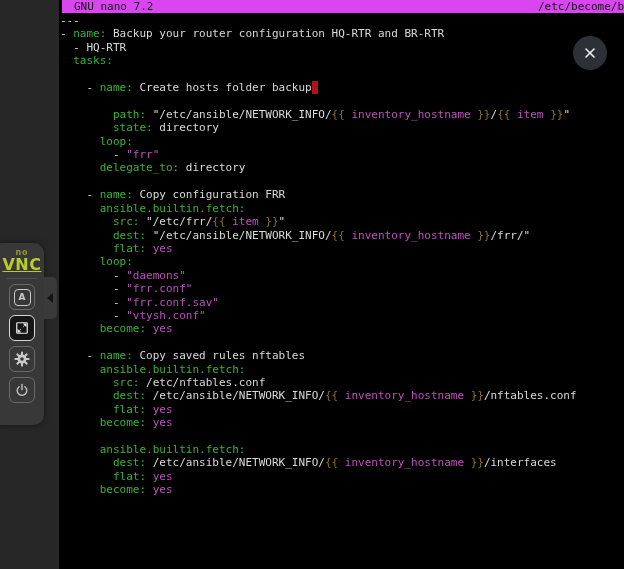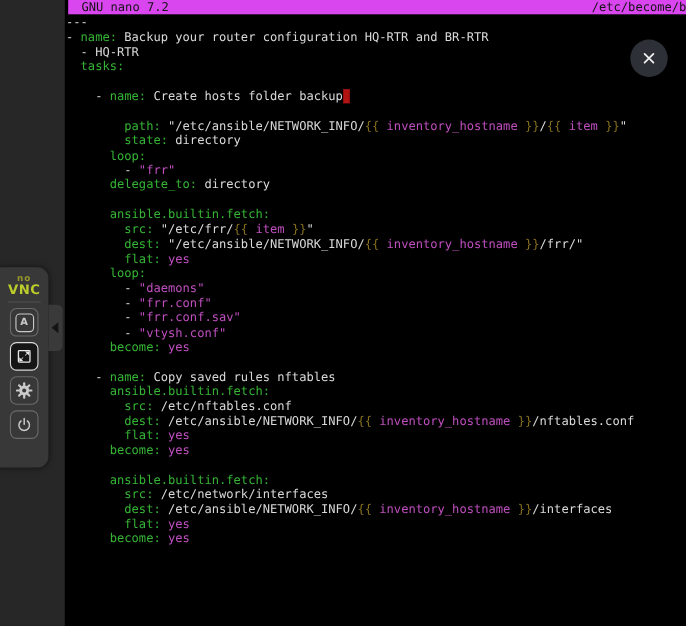--- a/index.html
+++ b/index.html
@@ -10,21 +10,21 @@
   
   .backdrop{position:absolute;left:0;top:0;width:59px;height:569px;background:#272727;}
   .vnc-panel{
     position:absolute;left:-8px;top:243px;width:52px;height:182px;
     background:#383838;border-radius:10px;box-shadow:0 0 6px rgba(0,0,0,.5);
     padding-left:8px;box-sizing:border-box;
   }
   .vnc-logo{width:44px;text-align:center;margin-top:6px;line-height:1;
     font-family:"DejaVu Sans",sans-serif;font-weight:bold;}
   .vnc-logo .top{display:block;font-size:8px;color:#97972b;letter-spacing:1px;}
-  .vnc-logo .bottom{display:block;font-size:12px;color:#bccc2a;letter-spacing:.5px;}
+  .vnc-logo .bottom{display:block;font-size:16px;color:#bccc2a;letter-spacing:.5px;text-decoration:underline;}
   .vnc-sep{width:30px;margin:5px auto 4px auto;border:none;border-top:1px solid #4f4f4f;}
   .vnc-btn{
     width:26px;height:26px;margin:5px auto;border:1px solid #6a6a6a;border-radius:6px;
     display:flex;align-items:center;justify-content:center;background:transparent;
     box-sizing:border-box;cursor:pointer;
   }
   .vnc-btn.active{background:#161616;border-color:#d9d9d9;border-width:1.5px;}
   .keycap{
     width:15px;height:15px;border:1.4px solid #c9c9c9;border-radius:4px;
     color:#c9c9c9;font-family:"DejaVu Sans",sans-serif;font-size:9px;font-weight:bold;
@@ -126,40 +126,40 @@
       <div class="code-line"><span class="c-w">  </span><span class="c-g">tasks:</span></div>
       <div class="code-line"> </div>
       <div class="code-line"><span class="c-w">    - </span><span class="c-g">name:</span><span class="c-w"> Create hosts folder backup</span><span class="c-x"> </span></div>
       <div class="code-line"><span class="c-w">      </span></div>
       <div class="code-line"><span class="c-w">        </span><span class="c-g">path:</span><span class="c-w"> "/etc/ansible/NETWORK_INFO/</span><span class="c-y">{{</span><span class="c-m"> inventory_hostname </span><span class="c-y">}}</span><span class="c-w">/</span><span class="c-y">{{</span><span class="c-m"> item </span><span class="c-y">}}</span><span class="c-w">"</span></div>
       <div class="code-line"><span class="c-w">        </span><span class="c-g">state:</span><span class="c-w"> directory</span></div>
       <div class="code-line"><span class="c-w">      </span><span class="c-g">loop:</span></div>
       <div class="code-line"><span class="c-w">        - </span><span class="c-m">"frr"</span></div>
       <div class="code-line"><span class="c-w">      </span><span class="c-g">delegate_to:</span><span class="c-w"> directory</span></div>
       <div class="code-line"> </div>
+      <div class="code-line"><span class="c-w">    - </span><span class="c-g">name:</span><span class="c-w"> Copy configuration FRR</span></div>
       <div class="code-line"><span class="c-w">      </span><span class="c-g">ansible.builtin.fetch:</span></div>
       <div class="code-line"><span class="c-w">        </span><span class="c-g">src:</span><span class="c-w"> "/etc/frr/</span><span class="c-y">{{</span><span class="c-m"> item </span><span class="c-y">}}</span><span class="c-w">"</span></div>
       <div class="code-line"><span class="c-w">        </span><span class="c-g">dest:</span><span class="c-w"> "/etc/ansible/NETWORK_INFO/</span><span class="c-y">{{</span><span class="c-m"> inventory_hostname </span><span class="c-y">}}</span><span class="c-w">/frr/"</span></div>
       <div class="code-line"><span class="c-w">        </span><span class="c-g">flat:</span><span class="c-w"> </span><span class="c-m">yes</span></div>
       <div class="code-line"><span class="c-w">      </span><span class="c-g">loop:</span></div>
       <div class="code-line"><span class="c-w">        - </span><span class="c-m">"daemons"</span></div>
       <div class="code-line"><span class="c-w">        - </span><span class="c-m">"frr.conf"</span></div>
       <div class="code-line"><span class="c-w">        - </span><span class="c-m">"frr.conf.sav"</span></div>
       <div class="code-line"><span class="c-w">        - </span><span class="c-m">"vtysh.conf"</span></div>
       <div class="code-line"><span class="c-w">      </span><span class="c-g">become:</span><span class="c-w"> </span><span class="c-m">yes</span></div>
       <div class="code-line"> </div>
       <div class="code-line"><span class="c-w">    - </span><span class="c-g">name:</span><span class="c-w"> Copy saved rules nftables</span></div>
       <div class="code-line"><span class="c-w">      </span><span class="c-g">ansible.builtin.fetch:</span></div>
       <div class="code-line"><span class="c-w">        </span><span class="c-g">src:</span><span class="c-w"> /etc/nftables.conf</span></div>
       <div class="code-line"><span class="c-w">        </span><span class="c-g">dest:</span><span class="c-w"> /etc/ansible/NETWORK_INFO/</span><span class="c-y">{{</span><span class="c-m"> inventory_hostname </span><span class="c-y">}}</span><span class="c-w">/nftables.conf</span></div>
       <div class="code-line"><span class="c-w">        </span><span class="c-g">flat:</span><span class="c-w"> </span><span class="c-m">yes</span></div>
       <div class="code-line"><span class="c-w">      </span><span class="c-g">become:</span><span class="c-w"> </span><span class="c-m">yes</span></div>
       <div class="code-line"> </div>
       <div class="code-line"><span class="c-w">      </span><span class="c-g">ansible.builtin.fetch:</span></div>
-      <div class="code-line"><span class="c-w">        </span><span class="c-g">src:</span><span class="c-w"> /etc/network/interfaces</span></div>
       <div class="code-line"><span class="c-w">        </span><span class="c-g">dest:</span><span class="c-w"> /etc/ansible/NETWORK_INFO/</span><span class="c-y">{{</span><span class="c-m"> inventory_hostname </span><span class="c-y">}}</span><span class="c-w">/interfaces</span></div>
       <div class="code-line"><span class="c-w">        </span><span class="c-g">flat:</span><span class="c-w"> </span><span class="c-m">yes</span></div>
       <div class="code-line"><span class="c-w">      </span><span class="c-g">become:</span><span class="c-w"> </span><span class="c-m">yes</span></div>
     </div>
 </div>
 
 <div class="close-btn">
   <span>
     <svg viewBox="0 0 24 24" width="16" height="16" style="display:block" stroke="#f0f0f0" stroke-width="2.4" stroke-linecap="round">
       <line x1="6" y1="6" x2="18" y2="18"></line>

